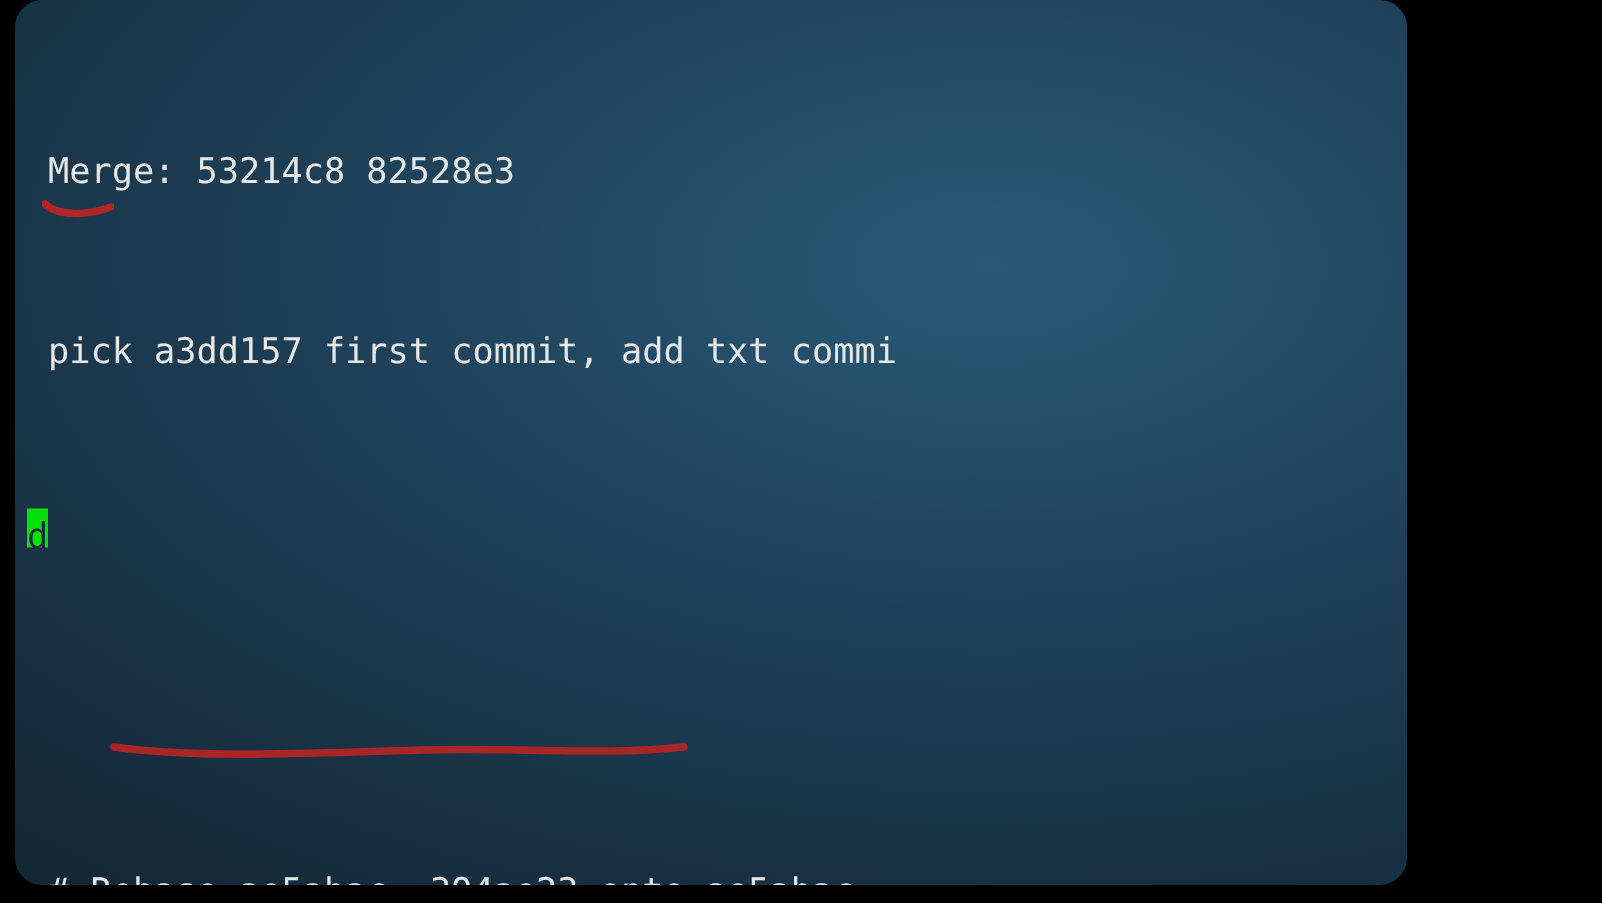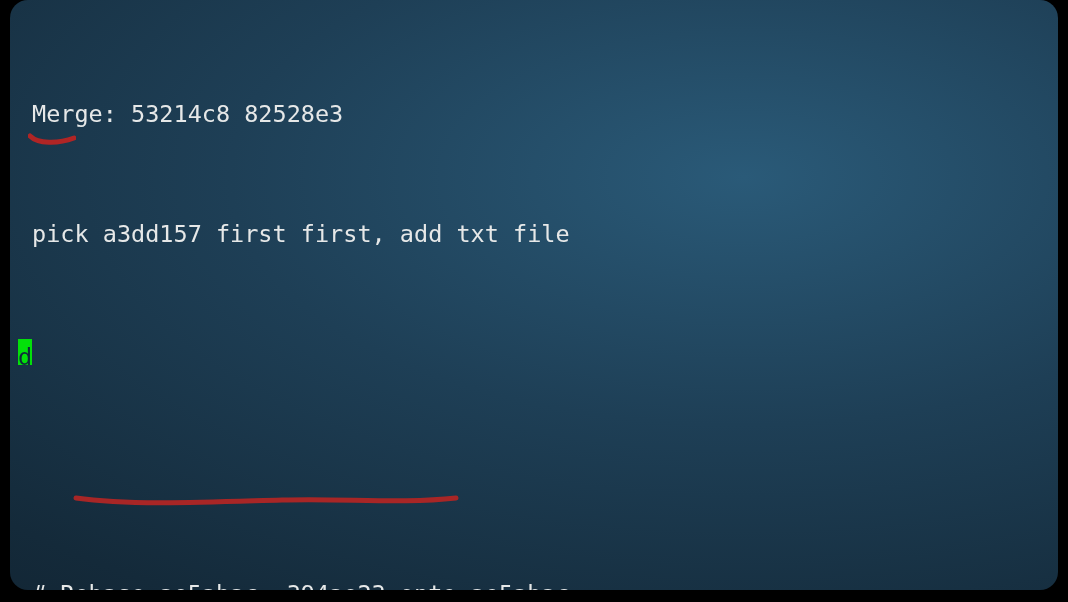--- a/index.html
+++ b/index.html
@@ -7,21 +7,21 @@
     padding: 0;
     width: 1068px;
     height: 602px;
     background: #000;
     overflow: hidden;
   }
   .window {
     position: absolute;
     left: 10px;
     top: 0px;
-    width: 1048px;
+    width: 928px;
     height: 590px;
     border-radius: 18px;
     background: radial-gradient(ellipse 140% 120% at 70% 30%, #2a5a78 0%, #1e3f56 35%, #142a3a 70%, #0e1d29 100%);
     box-shadow: 0 6px 20px rgba(0,0,0,0.6);
     overflow: hidden;
   }
   .editor {
     position: absolute;
     left: 22px;
     top: 14px;
@@ -61,21 +61,21 @@
   }
   .annot svg { display: block; }
 </style>
 </head>
 <body>
 
 <div class="window">
 
   <div class="editor">
     <div class="line"><span>Merge: 53214c8 82528e3</span></div>
-    <div class="line"><span>pick a3dd157 first first, add txt file</span></div>
+    <div class="line"><span>pick a3dd157 first commit, add txt commi</span></div>
     <div class="line"><span class="cursor" data-char="d"></span></div>
     <div class="line"><span></span></div>
     <div class="line"><span># Rebase ae5abac..394ae23 onto ae5abac</span></div>
     
     
     
     
     
     
     

